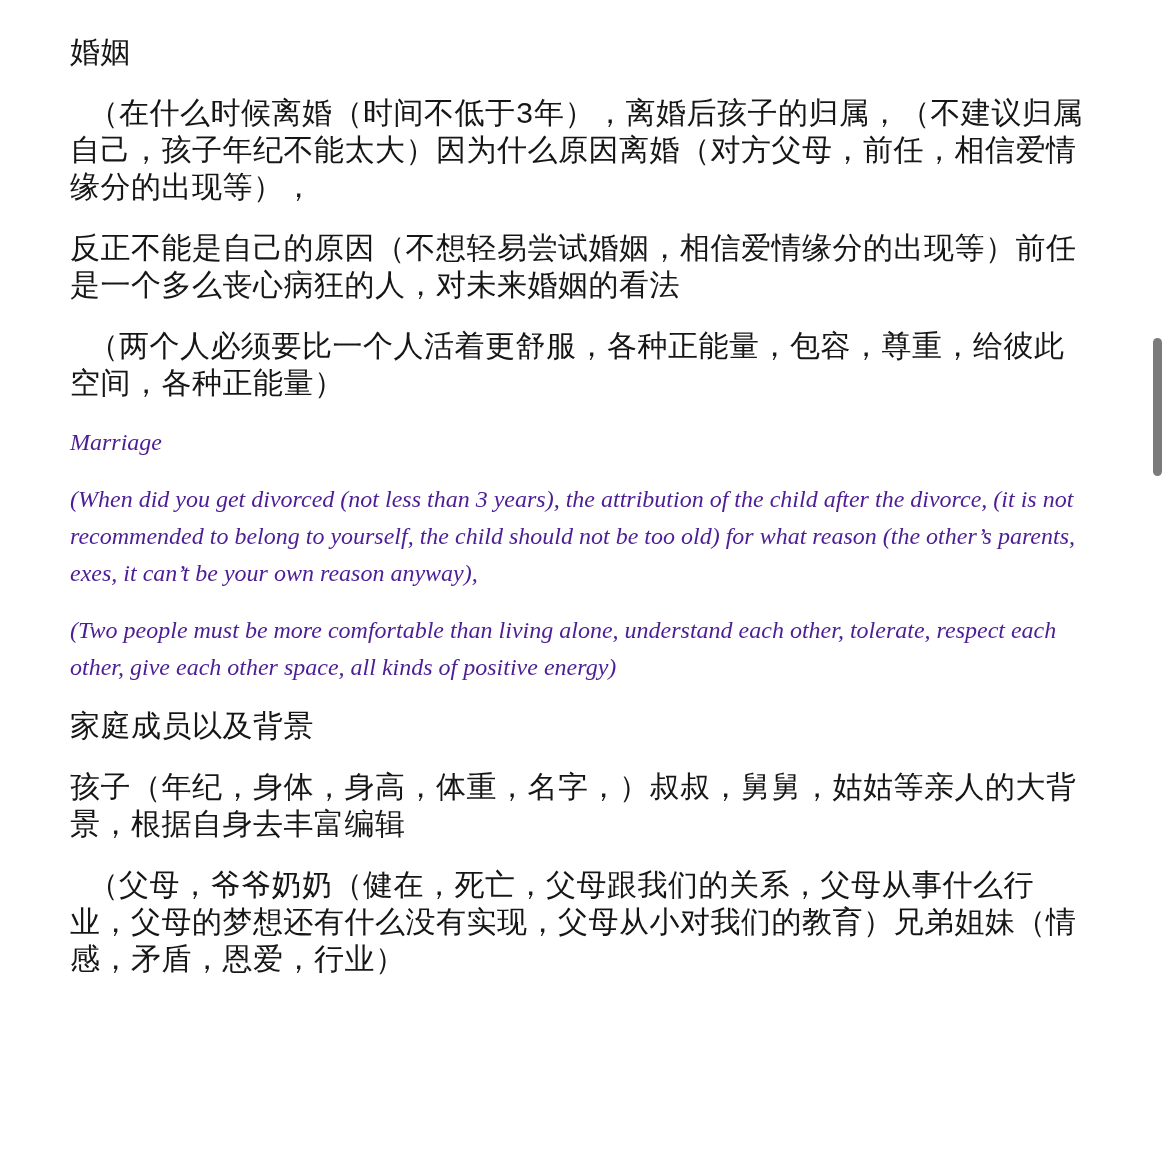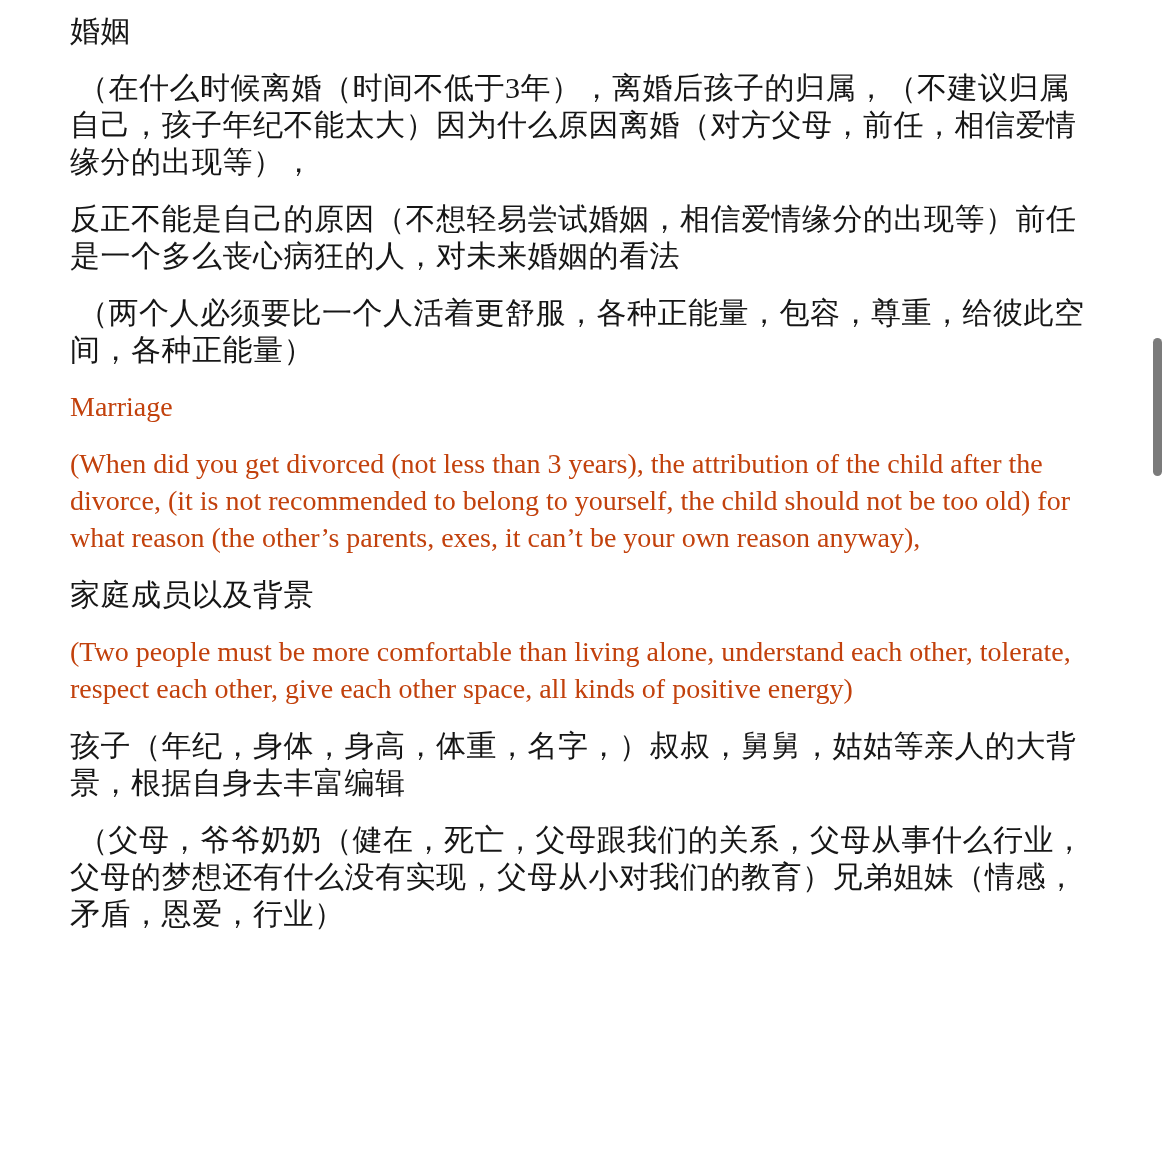--- a/index.html
+++ b/index.html
@@ -16,33 +16,35 @@
   }
   .doc {
     box-sizing: border-box;
     padding: 12px 60px 0 70px;
   }
   .block {
     margin: 0 0 20px 0;
     white-space: pre-wrap;
   }
   .zh {
-    font-family: Liberation Serif, serif;
+    font-family: Liberation Mono, monospace;
     font-size: 30px;
     line-height: 37px;
     color: #161616;
     width: 1018px;
     letter-spacing: 0.5px;
+    margin-top: 24px;
   }
   .en {
     font-family: "Liberation Serif", "DejaVu Serif", serif;
-    font-size: 28px;
+    font-size: 24px;
     line-height: 37px;
-    color: #c2410c;
+    color: #4c1d95;
     width: 1040px;
+    font-style: italic;
   }
   .scrollbar-thumb {
     position: absolute;
     right: 8px;
     top: 338px;
     width: 9px;
     height: 138px;
     background: #7b7b7b;
     border-radius: 5px;
   }
@@ -50,19 +52,19 @@
 </head>
 <body>
 
 <main class="doc">
   <div class="block zh">婚姻</div>
   <div class="block zh"> （在什么时候离婚（时间不低于3年），离婚后孩子的归属，（不建议归属自己，孩子年纪不能太大）因为什么原因离婚（对方父母，前任，相信爱情缘分的出现等），</div>
   <div class="block zh">反正不能是自己的原因（不想轻易尝试婚姻，相信爱情缘分的出现等）前任是一个多么丧心病狂的人，对未来婚姻的看法</div>
   <div class="block zh"> （两个人必须要比一个人活着更舒服，各种正能量，包容，尊重，给彼此空间，各种正能量）</div>
   <div class="block en">Marriage</div>
   <div class="block en">(When did you get divorced (not less than 3 years), the attribution of the child after the divorce, (it is not recommended to belong to yourself, the child should not be too old) for what reason (the other’s parents, exes, it can’t be your own reason anyway),</div>
+  <div class="block en">(Two people must be more comfortable than living alone, understand each other, tolerate, respect each other, give each other space, all kinds of positive energy)</div>
   <div class="block zh">家庭成员以及背景</div>
-  <div class="block en">(Two people must be more comfortable than living alone, understand each other, tolerate, respect each other, give each other space, all kinds of positive energy)</div>
   <div class="block zh">孩子（年纪，身体，身高，体重，名字，）叔叔，舅舅，姑姑等亲人的大背景，根据自身去丰富编辑</div>
   <div class="block zh"> （父母，爷爷奶奶（健在，死亡，父母跟我们的关系，父母从事什么行业，父母的梦想还有什么没有实现，父母从小对我们的教育）兄弟姐妹（情感，矛盾，恩爱，行业）</div>
 </main>
 
 <div class="scrollbar-thumb"></div>
 
 </body></html>

